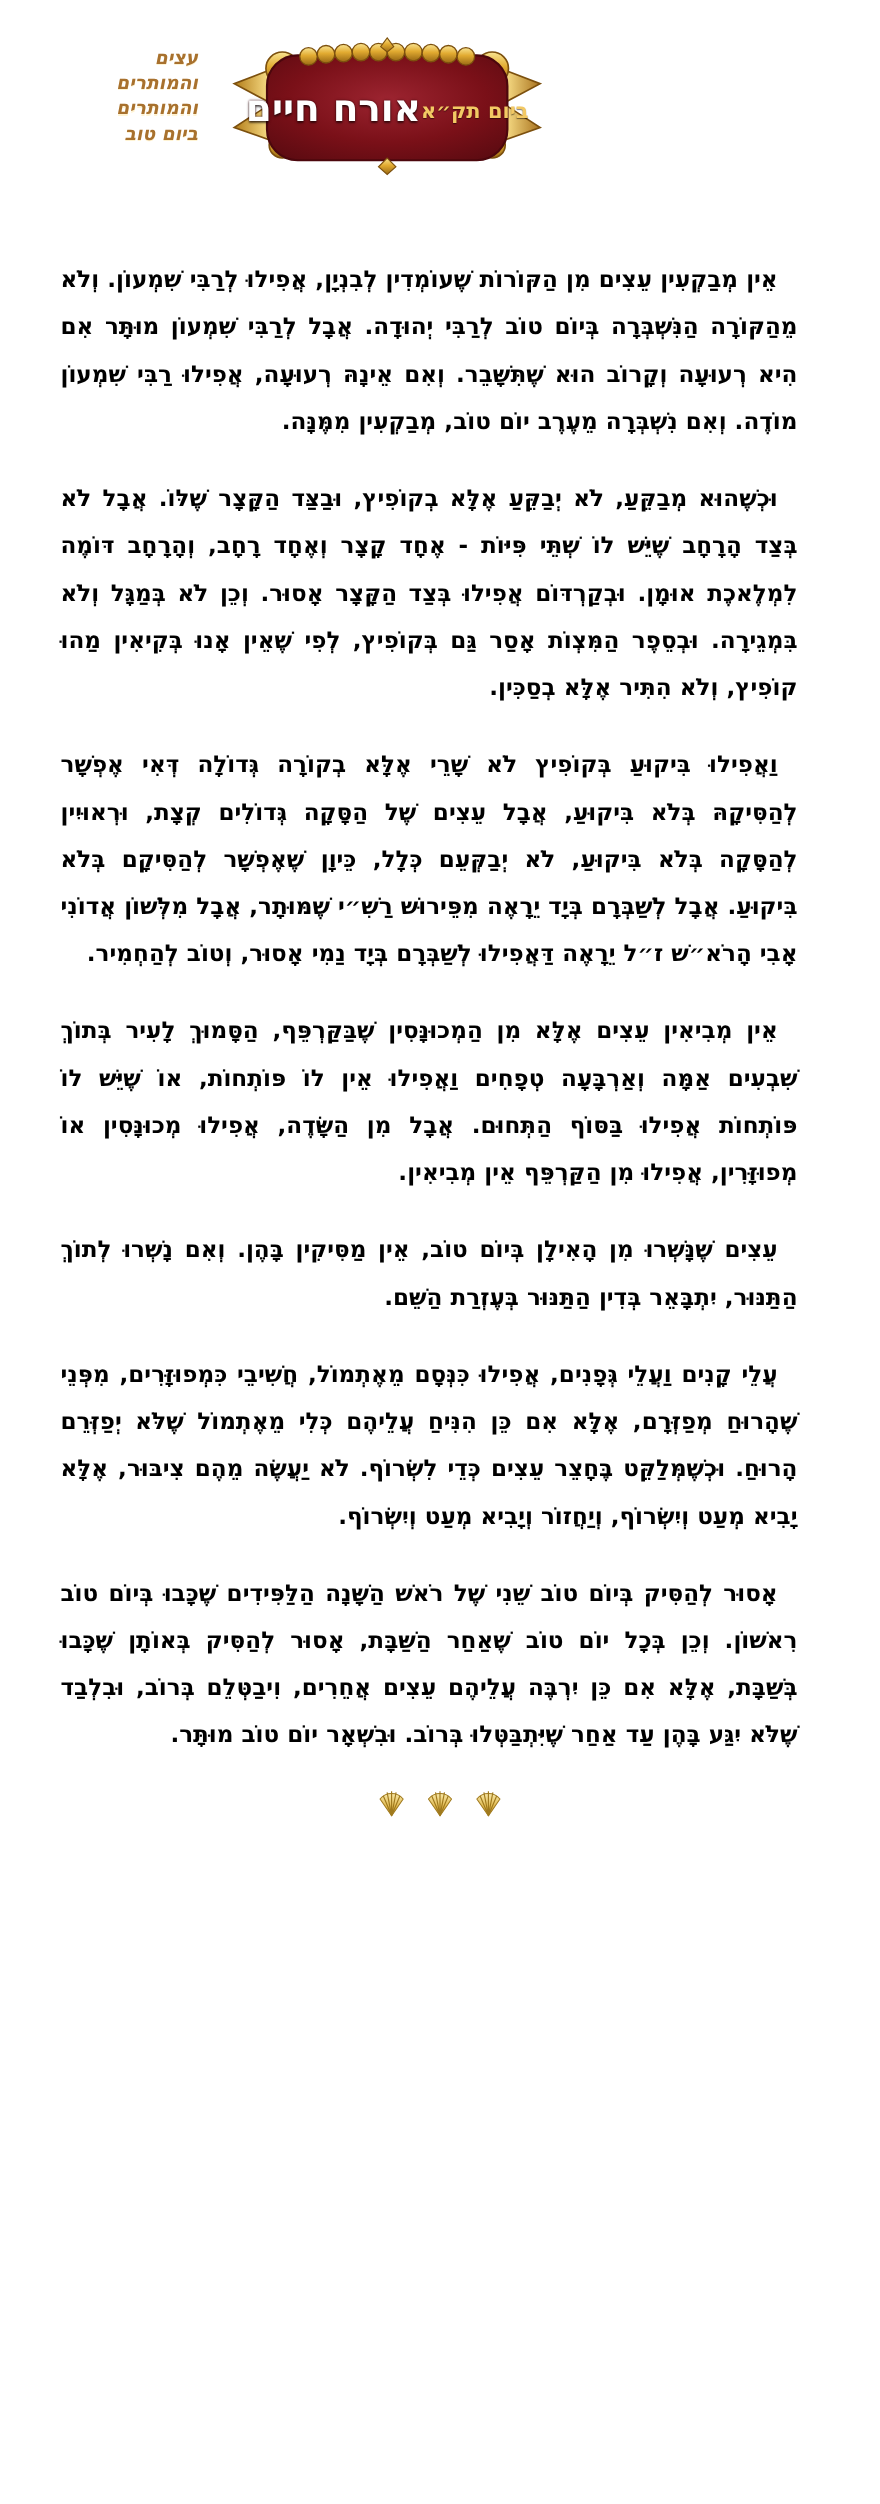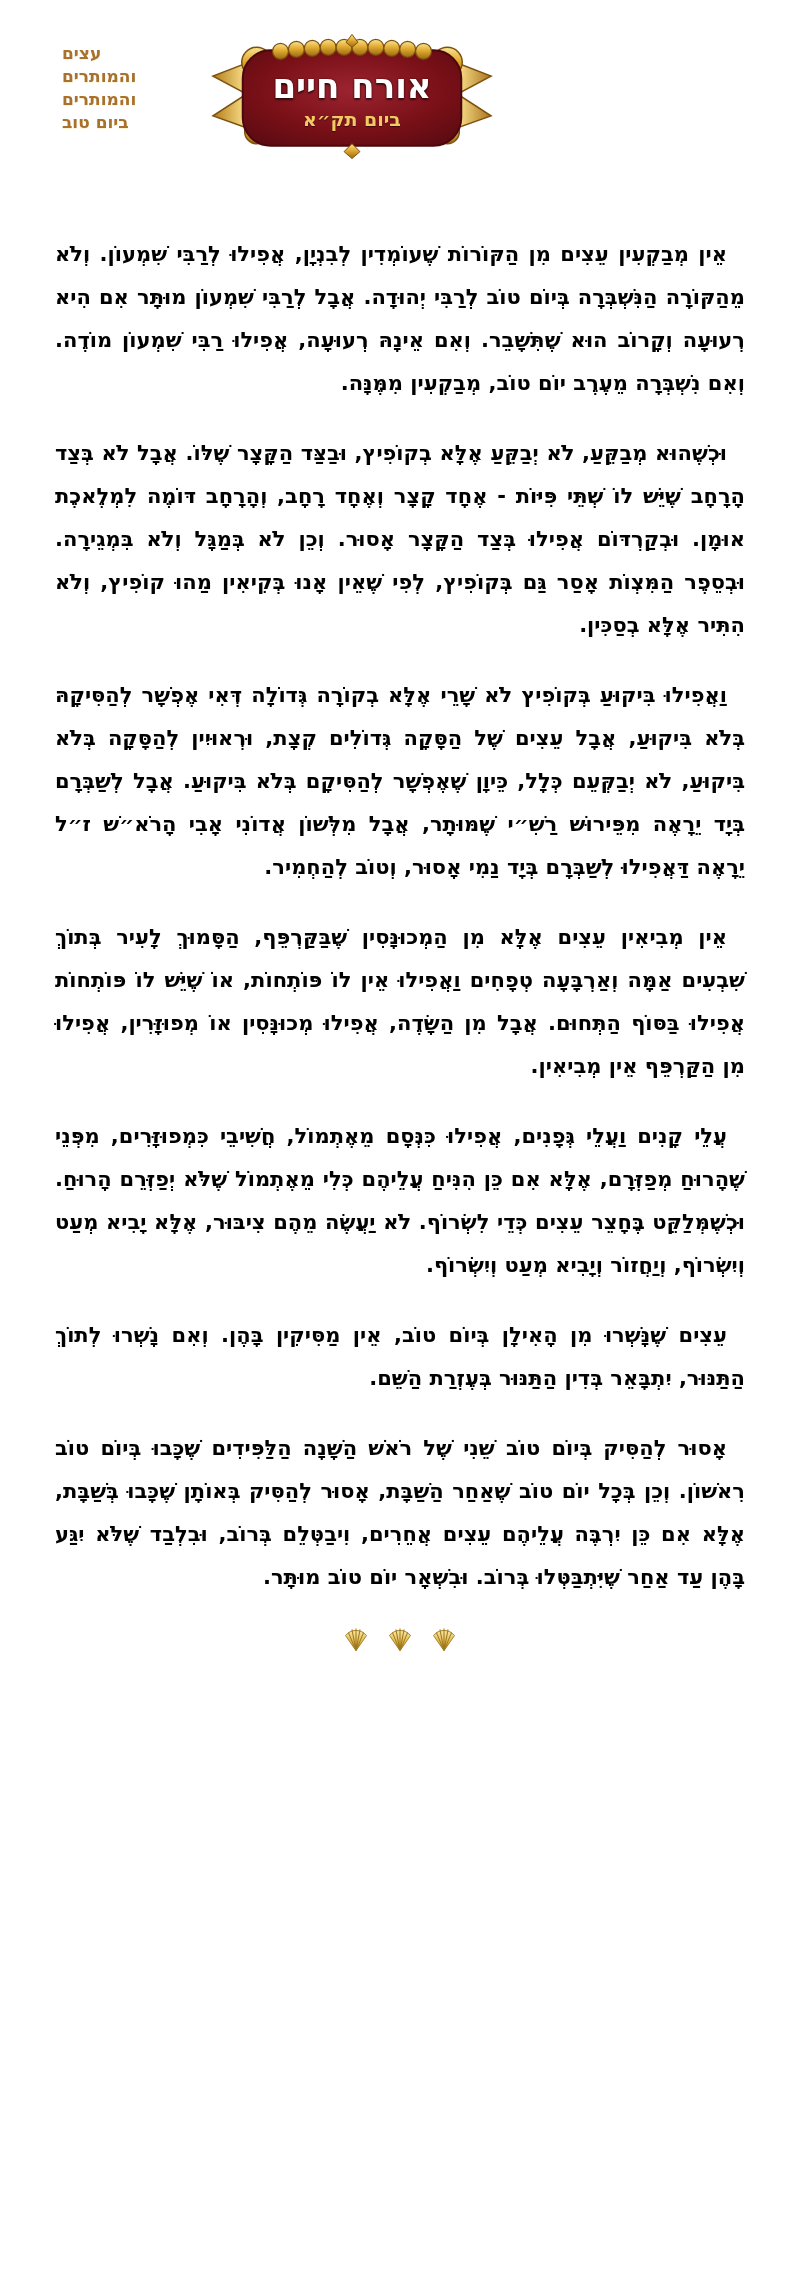--- a/index.html
+++ b/index.html
@@ -10,33 +10,34 @@
     margin:0 auto;
     background:#ffffff;
     font-family:"DejaVu Sans","DejaVu Serif",sans-serif;
     overflow:hidden;
   }
   
   .header{position:relative;height:175px;}
   .side-label{
     position:absolute;
     top:42px; left:62px; width:118px;
-    text-align:left;
+    text-align:right;
     direction:rtl;
     font-weight:700;
     font-size:17px;
     line-height:23px;
     color:#a8712e;
     text-shadow:0 1px 0 rgba(255,235,180,.6);
+    font-style:italic;
   }
   .banner{position:absolute;top:28px;left:203px;width:298px;height:132px;}
   .banner svg{display:block;width:100%;height:100%;}
   .banner-text{
     position:absolute; top:0; left:0; right:0; bottom:0;
-    display:flex; flex-direction:column; align-items:center; justify-content:center;
+    display:flex; flex-direction:row; align-items:center; justify-content:center;
     pointer-events:none;
     padding-top:10px;
   }
   .banner-title{
     direction:rtl;
     font-size:34px;
     font-weight:700;
     color:#ffffff;
     text-shadow:0 2px 2px rgba(0,0,0,.55), 0 0 2px #3a050a;
     line-height:36px;
@@ -44,21 +45,21 @@
   .banner-subtitle{
     direction:rtl;
     font-size:19px;
     font-weight:700;
     color:#f3c964;
     text-shadow:0 1px 1px rgba(0,0,0,.5);
     margin-top:4px;
   }
   
   .content{
-    padding:58px 55px 0 55px;
+    padding:58px 75px 0 55px;
     direction:rtl;
     text-align:justify;
     color:#000000;
     font-size:21px;
     font-weight:700;
     line-height:43px;
   }
   .content p{
     margin:0 0 27px 0;
     text-indent:18px;
@@ -140,22 +141,22 @@
         <div class="banner-subtitle">ביום תק״א</div>
       </div>
     </div>
   </div>
 
   <div class="content">
     <p>אֵין מְבַקְעִין עֵצִים מִן הַקּוֹרוֹת שֶׁעוֹמְדִין לְבִנְיָן, אֲפִילוּ לְרַבִּי שִׁמְעוֹן. וְלֹא מֵהַקּוֹרָה הַנִּשְׁבְּרָה בְּיוֹם טוֹב לְרַבִּי יְהוּדָה. אֲבָל לְרַבִּי שִׁמְעוֹן מוּתָּר אִם הִיא רְעוּעָה וְקָרוֹב הוּא שֶׁתִּשָּׁבֵר. וְאִם אֵינָהּ רְעוּעָה, אֲפִילוּ רַבִּי שִׁמְעוֹן מוֹדֶה. וְאִם נִשְׁבְּרָה מֵעֶרֶב יוֹם טוֹב, מְבַקְעִין מִמֶּנָּה.</p>
     <p>וּכְשֶׁהוּא מְבַקֵּעַ, לֹא יְבַקֵּעַ אֶלָּא בְקוֹפִיץ, וּבַצַּד הַקָּצָר שֶׁלּוֹ. אֲבָל לֹא בְּצַד הָרָחָב שֶׁיֵּשׁ לוֹ שְׁתֵּי פִּיּוֹת - אֶחָד קָצָר וְאֶחָד רָחָב, וְהָרָחָב דּוֹמֶה לִמְלֶאכֶת אוּמָן. וּבְקַרְדּוֹם אֲפִילוּ בְּצַד הַקָּצָר אָסוּר. וְכֵן לֹא בְּמַגָּל וְלֹא בִּמְגֵירָה. וּבְסֵפֶר הַמִּצְוֹת אָסַר גַּם בְּקוֹפִיץ, לְפִי שֶׁאֵין אָנוּ בְּקִיאִין מַהוּ קוֹפִיץ, וְלֹא הִתִּיר אֶלָּא בְסַכִּין.</p>
     <p>וַאֲפִילוּ בִּיקוּעַ בְּקוֹפִיץ לֹא שָׁרֵי אֶלָּא בְקוֹרָה גְּדוֹלָה דְּאִי אֶפְשָׁר לְהַסִּיקָהּ בְּלֹא בִּיקוּעַ, אֲבָל עֵצִים שֶׁל הַסָּקָה גְּדוֹלִים קְצָת, וּרְאוּיִין לְהַסָּקָה בְּלֹא בִּיקוּעַ, לֹא יְבַקְּעֵם כְּלָל, כֵּיוָן שֶׁאֶפְשָׁר לְהַסִּיקָם בְּלֹא בִּיקוּעַ. אֲבָל לְשַׁבְּרָם בְּיָד יֵרָאֶה מִפֵּירוּשׁ רַשִׁ״י שֶׁמּוּתָר, אֲבָל מִלְּשׁוֹן אֲדוֹנִי אָבִי הָרֹא״שׁ ז״ל יֵרָאֶה דַּאֲפִילוּ לְשַׁבְּרָם בְּיָד נַמִי אָסוּר, וְטוֹב לְהַחְמִיר.</p>
     <p>אֵין מְבִיאִין עֵצִים אֶלָּא מִן הַמְכוּנָּסִין שֶׁבַּקַּרְפֵּף, הַסָּמוּךְ לָעִיר בְּתוֹךְ שִׁבְעִים אַמָּה וְאַרְבָּעָה טְפָחִים וַאֲפִילוּ אֵין לוֹ פּוֹתְחוֹת, אוֹ שֶׁיֵּשׁ לוֹ פּוֹתְחוֹת אֲפִילוּ בַּסּוֹף הַתְּחוּם. אֲבָל מִן הַשָּׂדֶה, אֲפִילוּ מְכוּנָּסִין אוֹ מְפוּזָּרִין, אֲפִילוּ מִן הַקַּרְפֵּף אֵין מְבִיאִין.</p>
+    <p>עֵצִים שֶׁנָּשְׁרוּ מִן הָאִילָן בְּיוֹם טוֹב, אֵין מַסִּיקִין בָּהֶן. וְאִם נָשְׁרוּ לְתוֹךְ הַתַּנּוּר, יִתְבָּאֵר בְּדִין הַתַּנּוּר בְּעֶזְרַת הַשֵּׁם.</p>
     <p>עֲלֵי קָנִים וַעֲלֵי גְּפָנִים, אֲפִילוּ כִּנְּסָם מֵאֶתְמוֹל, חֲשִׁיבֵי כִּמְפוּזָּרִים, מִפְּנֵי שֶׁהָרוּחַ מְפַזְּרָם, אֶלָּא אִם כֵּן הִנִּיחַ עֲלֵיהֶם כְּלִי מֵאֶתְמוֹל שֶׁלֹּא יְפַזְּרֵם הָרוּחַ. וּכְשֶׁמְּלַקֵּט בֶּחָצֵר עֵצִים כְּדֵי לִשְׂרוֹף. לֹא יַעֲשֶׂה מֵהֶם צִיבּוּר, אֶלָּא יָבִיא מְעַט וְיִשְׂרוֹף, וְיַחֲזוֹר וְיָבִיא מְעַט וְיִשְׂרוֹף.</p>
-    <p>עֵצִים שֶׁנָּשְׁרוּ מִן הָאִילָן בְּיוֹם טוֹב, אֵין מַסִּיקִין בָּהֶן. וְאִם נָשְׁרוּ לְתוֹךְ הַתַּנּוּר, יִתְבָּאֵר בְּדִין הַתַּנּוּר בְּעֶזְרַת הַשֵּׁם.</p>
     <p>אָסוּר לְהַסִּיק בְּיוֹם טוֹב שֵׁנִי שֶׁל רֹאשׁ הַשָּׁנָה הַלַּפִּידִים שֶׁכָּבוּ בְּיוֹם טוֹב רִאשׁוֹן. וְכֵן בְּכָל יוֹם טוֹב שֶׁאַחַר הַשַּׁבָּת, אָסוּר לְהַסִּיק בְּאוֹתָן שֶׁכָּבוּ בְּשַׁבָּת, אֶלָּא אִם כֵּן יִרְבֶּה עֲלֵיהֶם עֵצִים אֲחֵרִים, וִיבַטְּלֵם בְּרוֹב, וּבִלְבַד שֶׁלֹּא יִגַּע בָּהֶן עַד אַחַר שֶׁיִּתְבַּטְּלוּ בְּרוֹב. וּבִשְׁאָר יוֹם טוֹב מוּתָּר.</p>
   </div>
 
   <div class="ornament-row">
     <svg class="shell" viewBox="0 0 24 22">
       <defs>
         <linearGradient id="shellGrad" x1="0" y1="0" x2="0" y2="1">
           <stop offset="0%" stop-color="#f8e8a8"></stop>
           <stop offset="60%" stop-color="#e0b84e"></stop>
           <stop offset="100%" stop-color="#b98a24"></stop>

